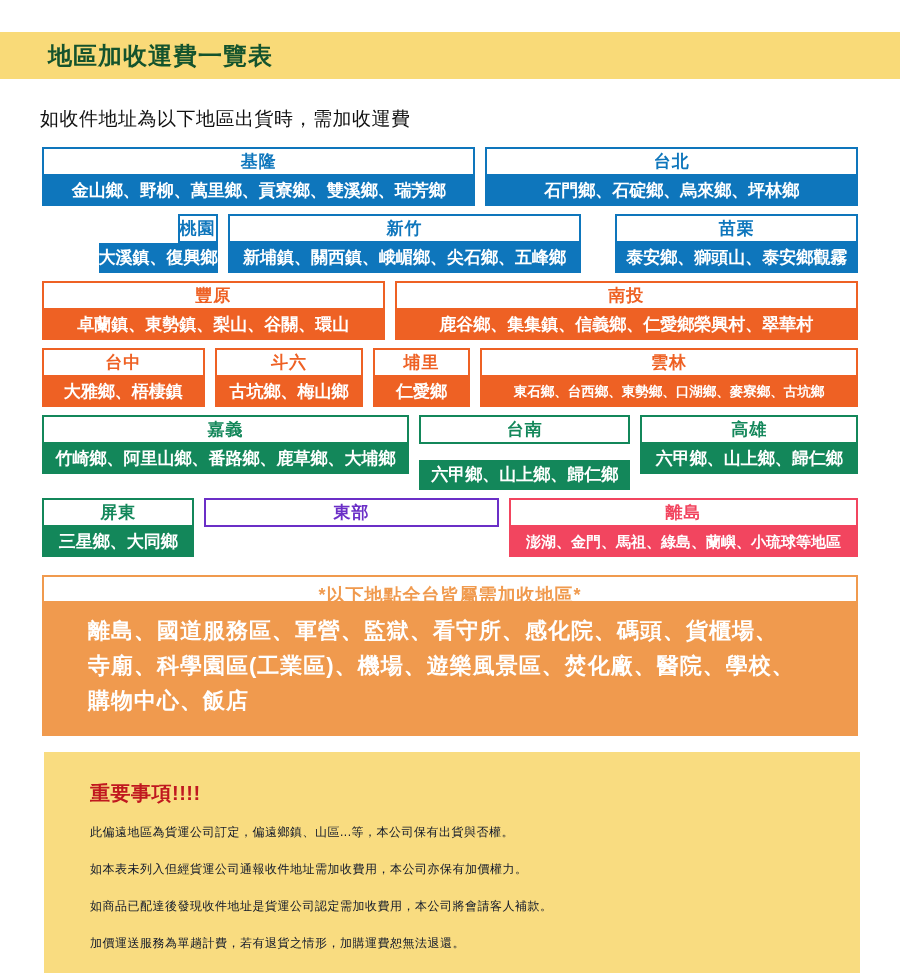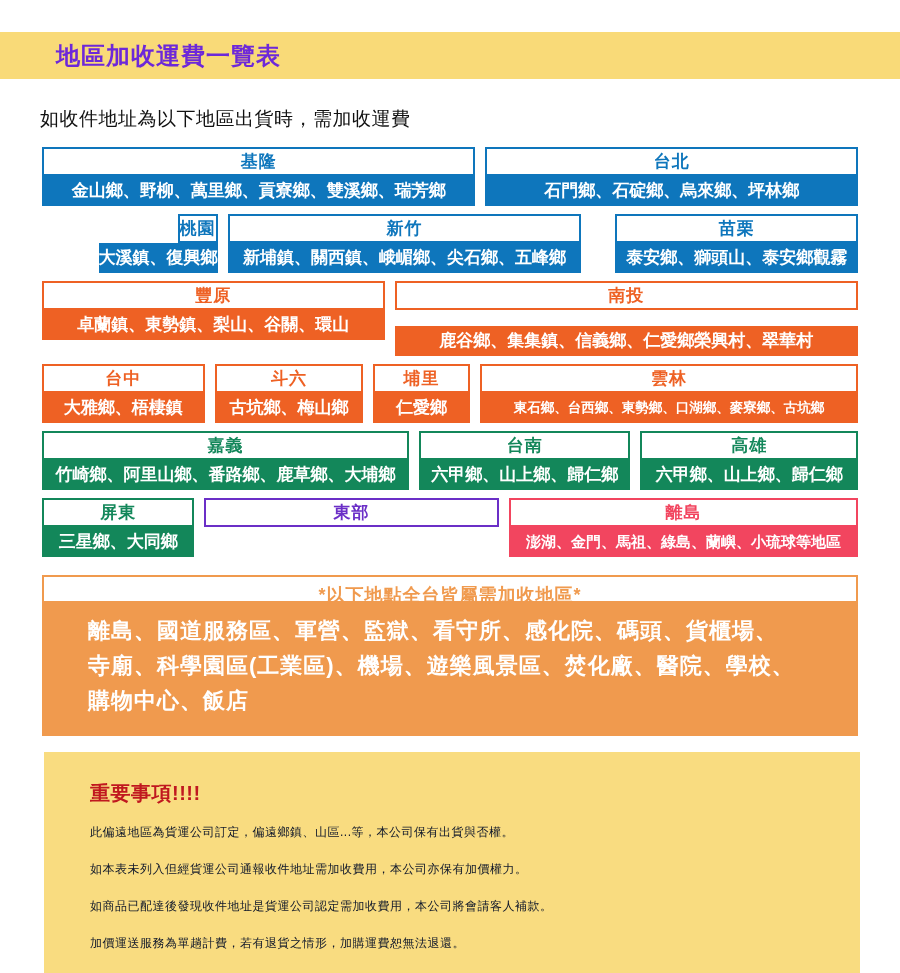--- a/index.html
+++ b/index.html
@@ -6,21 +6,21 @@
   body{
     width:900px;min-height:973px;background:#ffffff;
     font-family:"Liberation Sans","DejaVu Sans",sans-serif;
     color:#111;
   }
   
   .banner{
     margin-top:32px;height:47px;background:var(--banner-yellow);
     display:flex;align-items:center;padding-left:48px;box-sizing:border-box;
   }
-  .banner h1{margin:8px;font-size:24px;font-weight:bold;color:#6d28d9;letter-spacing:1px;}
+  .banner h1{margin:0;font-size:24px;font-weight:bold;color:#14532d;letter-spacing:1px;}
   
   .subtitle{
     margin:27px 40px 15px 40px;font-size:19px;color:#111;letter-spacing:0.5px;
   }
   
   .region-table{margin:0 42px;}
   .region-row{display:flex;gap:10px;margin-bottom:8px;}
   .region-cell{display:flex;flex-direction:column;min-width:0;}
   .cell-header{
     background:#fff;border:2px solid var(--c);color:var(--c);
@@ -87,21 +87,21 @@
       <div class="region-cell" style="flex-grow: 253; flex-basis: 0px; padding-left: 24px; --c: #0E76BC;">
         <div class="cell-header">苗栗</div>
         <div class="cell-body">泰安鄉、獅頭山、泰安鄉觀霧</div>
       </div>
     </div>
     <div class="region-row">
       <div class="region-cell" style="flex-grow: 344; flex-basis: 0px; --c: #EE6124;">
         <div class="cell-header">豐原</div>
         <div class="cell-body">卓蘭鎮、東勢鎮、梨山、谷關、環山</div>
       </div>
-      <div class="region-cell" style="flex-grow: 465; flex-basis: 0px; gap: 16px; --c: #EE6124;">
+      <div class="region-cell" style="flex-grow: 465; flex-basis: 0px; --c: #EE6124;">
         <div class="cell-header">南投</div>
         <div class="cell-body">鹿谷鄉、集集鎮、信義鄉、仁愛鄉榮興村、翠華村</div>
       </div>
     </div>
     <div class="region-row">
       <div class="region-cell" style="flex-grow: 165; flex-basis: 0px; --c: #EE6124;">
         <div class="cell-header">台中</div>
         <div class="cell-body">大雅鄉、梧棲鎮</div>
       </div>
       <div class="region-cell" style="flex-grow: 151; flex-basis: 0px; --c: #EE6124;">
@@ -115,21 +115,21 @@
       <div class="region-cell" style="flex-grow: 384; flex-basis: 0px; --c: #EE6124;">
         <div class="cell-header">雲林</div>
         <div class="cell-body size-xs">東石鄉、台西鄉、東勢鄉、口湖鄉、麥寮鄉、古坑鄉</div>
       </div>
     </div>
     <div class="region-row">
       <div class="region-cell" style="flex-grow: 371; flex-basis: 0px; --c: #13875A;">
         <div class="cell-header">嘉義</div>
         <div class="cell-body">竹崎鄉、阿里山鄉、番路鄉、鹿草鄉、大埔鄉</div>
       </div>
-      <div class="region-cell" style="flex-grow: 214; flex-basis: 0px; --c: #13875A;">
+      <div class="region-cell" style="flex-grow: 214; flex-basis: 0px; gap: 16px; --c: #13875A;">
         <div class="cell-header">台南</div>
         <div class="cell-body">六甲鄉、山上鄉、歸仁鄉</div>
       </div>
       <div class="region-cell" style="flex-grow: 220; flex-basis: 0px; --c: #13875A;">
         <div class="cell-header">高雄</div>
         <div class="cell-body">六甲鄉、山上鄉、歸仁鄉</div>
       </div>
     </div>
     <div class="region-row">
       <div class="region-cell" style="flex-grow: 154; flex-basis: 0px; --c: #13875A;">

